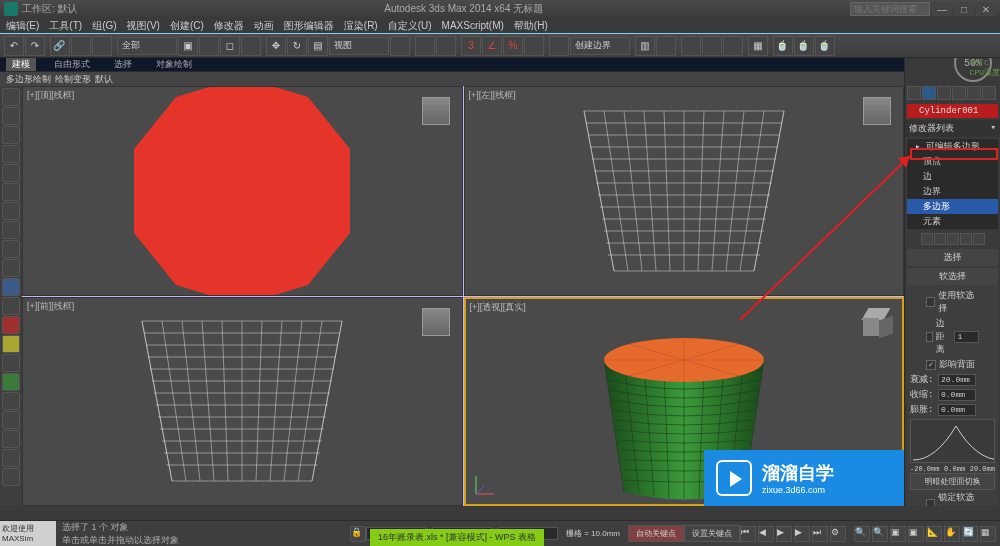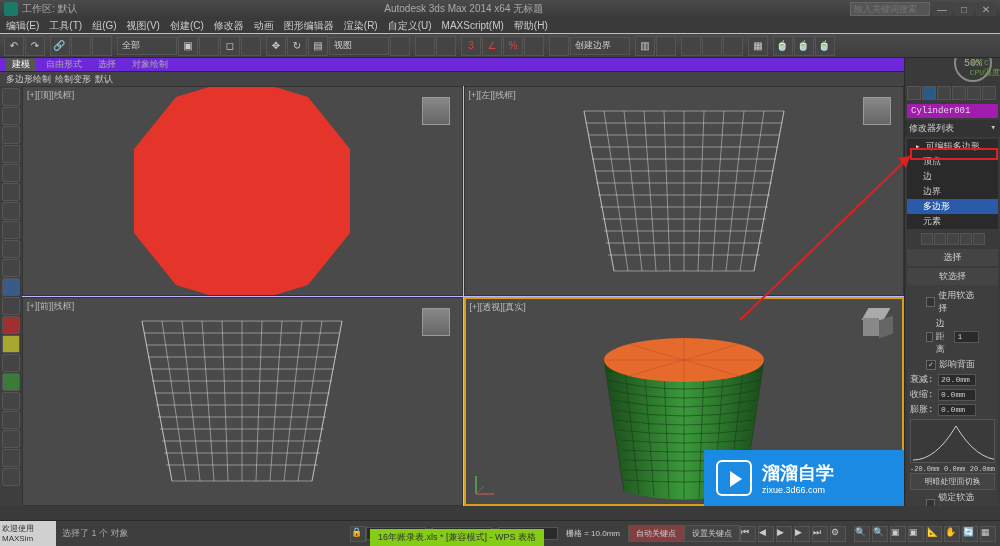--- a/index.html
+++ b/index.html
@@ -66,24 +66,24 @@
       cursor: pointer;
       display: flex; align-items: center; justify-content: center;
       font-size: 10px;
     }
     .tb-sep { width: 3px; }
     .tb-dropdown { background: #444; border: 1px solid #555; height: 18px; padding: 0 4px; font-size: 9px; display: flex; align-items: center; min-width: 60px; }
     
     
     .ribbon-tabs {
       height: 14px;
-      background: #6d28d9;
-      display: flex;
-      align-items: center;
-      gap: 4px;
+      background: #0f172a;
+      display: flex;
+      align-items: center;
+      gap: 12px;
       padding: 0 6px;
       font-size: 9px;
       border-bottom: 1px solid #2a2a2a;
     }
     .ribbon-tab { padding: 0 6px; cursor: pointer; color: #aaa; }
     .ribbon-tab.active { background: #555; color: #fff; }
     
     .ribbon-sub {
       height: 14px;
       background: #444;
@@ -220,22 +220,22 @@
       margin-top: 26px;
     }
     .cmd-tab {
       width: 14px; height: 14px;
       background: #444;
       border: 1px solid #555;
       cursor: pointer;
     }
     .cmd-tab.active { background: #2a5a8a; }
     .obj-name {
-      background: #a21caf;
-      padding: 2px 4px;
+      background: #b91c1c;
+      padding: 2px 12px;
       font-size: 9px;
       color: #ddd;
       margin: 2px;
     }
     .panel-header {
       background: #333;
       padding: 2px 4px;
       font-size: 9px;
       color: #ccc;
       display: flex;
@@ -772,20 +772,21 @@
     <div class="tick">70</div>
   <div class="tick">80</div>
     <div class="tick">90</div>
   <div class="tick">100</div>
 </div>
 
 <div class="status-bar">
   <div class="status-left">欢迎使用 MAXSim</div>
   <div class="status-mid">
     <div>选择了 1 个 对象</div>
+    <div>单击或单击并拖动以选择对象</div>
   </div>
   <div class="nav-btn">🔒</div>
   <div class="status-coords">
     <div class="coord-box">X:</div>
     <div class="coord-box">Y:</div>
     <div class="coord-box">Z:</div>
   </div>
   <div style="padding:0 8px;font-size:8px">栅格 = 10.0mm</div>
   <div class="p-btn" style="flex:0 0 56px;background:#804040">自动关键点</div>
   <div class="p-btn" style="flex:0 0 56px">设置关键点</div>

